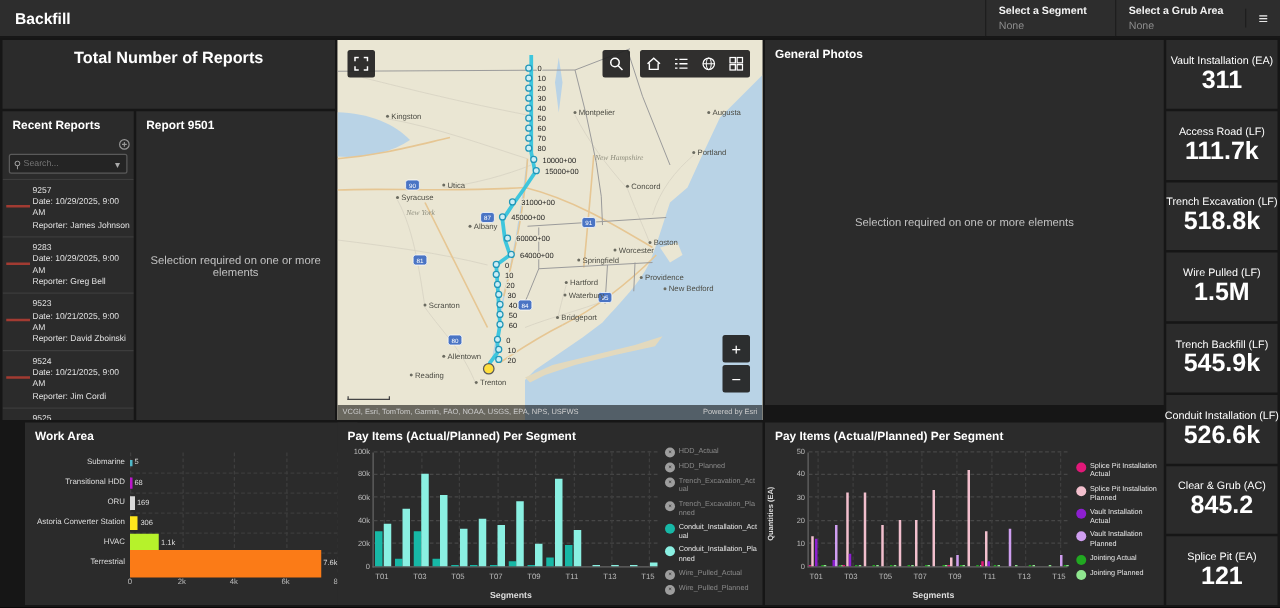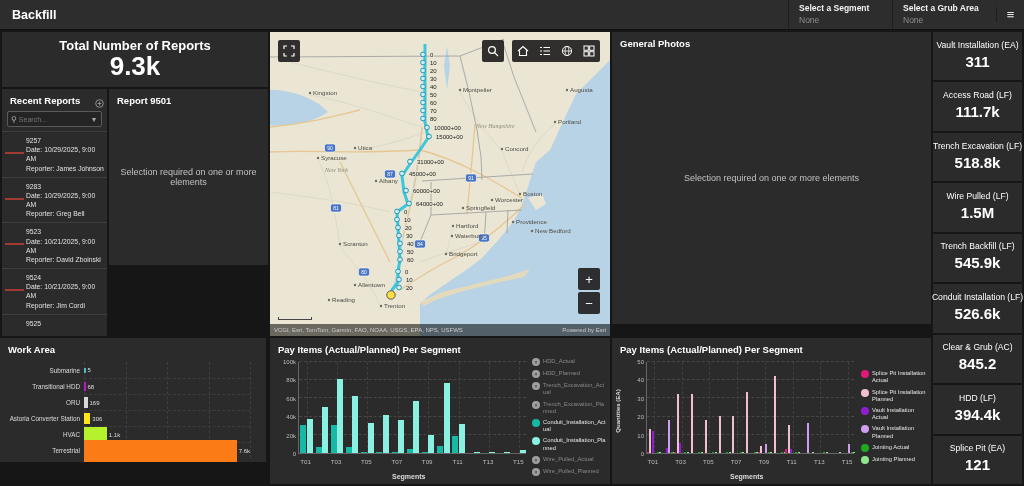--- a/index.html
+++ b/index.html
@@ -24,35 +24,35 @@
   #topbar-menu { width:28px; display:flex; align-items:center; justify-content:center;
     color:#e8e8e8; font-size:13px; border-left:1px solid #1e1e1e; cursor:pointer; }
 
   
   #total-reports { left:2px; top:32px; width:266px; height:55px; text-align:center; }
   #total-title { font-size:13px; font-weight:bold; margin-top:6px; }
   #total-value { font-size:26px; font-weight:bold; line-height:26px; }
 
   
   #recent-reports { left:2px; top:89px; width:105px; height:247px; }
-  #rr-head { display:flex; align-items:flex-end; }
+  #rr-head { display:flex; align-items:flex-start;flex-direction:column; }
   #rr-expand { margin:3px 3px 0 auto; }
   #rr-search { margin:3px 5px 4px 5px; height:16px; background:#242424; border:1px solid #5a5a5a;
     border-radius:2px; display:flex; align-items:center; padding:0 3px; }
   #rr-search input { flex:1; min-width:0; background:transparent; border:none; outline:none;
     color:#ddd; font-size:7px; font-family:"Liberation Sans",sans-serif; }
   #rr-search .sicon { color:#aaa; font-size:8px; margin-right:2px; }
   #rr-list { overflow:hidden; height:196px; }
   .rr-item { display:flex; border-top:1px solid #3d3d3d; padding:4px 2px 4px 0; min-height:44px; }
   .rr-line { flex:0 0 24px; position:relative; }
   .rr-line span { position:absolute; left:3px; top:16px; width:19px; height:2px; background:#a23b32; }
   .rr-text { flex:1; font-size:6.8px; color:#e2e2e2; line-height:1.35; }
 
   
-  #report-panel { left:109px; top:89px; width:159px; height:176px; }
+  #report-panel { left:109px; top:89px; width:159px; height:247px; }
   #general-photos { left:612px; top:32px; width:319px; height:292px; }
 
   
   #map-panel { left:270px; top:32px; width:340px; height:304px; background:#eae6d3; }
   #map-panel svg { display:block; }
   .map-btn { position:absolute; width:22px; height:22px; background:rgba(32,32,32,.92);
     display:flex; align-items:center; justify-content:center; cursor:pointer; border-radius:2px; }
   .map-btn svg { display:block; }
   #map-toolbar { position:absolute; top:8px; right:10px; display:flex; gap:0;
     background:rgba(32,32,32,.92); border-radius:2px; }
@@ -67,40 +67,40 @@
   #map-attrib .pwr { margin-left:auto; }
   #map-scale { position:absolute; left:8px; bottom:16px; width:34px; height:3px;
     border-left:1px solid #444; border-right:1px solid #444; border-bottom:1px solid #444; }
 
   
   #kpi-col { position:absolute; left:933px; top:32px; width:89px; height:452px;
     display:flex; flex-direction:column; gap:2px; }
   .kpi-card { flex:1; background:#2b2b2b; display:flex; flex-direction:column;
     align-items:center; justify-content:center; }
   .kpi-label { font-size:8.6px; color:#fff; white-space:nowrap; }
-  .kpi-value { font-size:15px; font-weight:bold; line-height:23px; }
+  .kpi-value { font-size:20px; font-weight:bold; line-height:23px; }
 
   
   .chart-panel { background:#2b2b2b; }
   .plot { position:absolute; }
   .gridline-h { position:absolute; left:0; right:0; border-top:1px dashed #474747; }
   .gridline-v { position:absolute; top:0; bottom:0; border-left:1px dashed #3e3e3e; }
   .ytick { position:absolute; font-size:6px; color:#bbb; text-align:right; width:22px; transform:translateY(-50%); }
   .xtick { position:absolute; font-size:6.2px; color:#bbb; transform:translateX(-50%); }
   .vbar { position:absolute; bottom:0; }
   .axis-title { position:absolute; font-size:7px; font-weight:bold; color:#ddd; }
   .legend { position:absolute; display:flex; flex-direction:column; justify-content:center; gap:4px; }
   .legend-item { display:flex; align-items:flex-start; gap:3px; }
   .legend-dot { flex:0 0 8px; width:8px; height:8px; border-radius:50%; margin-top:0;
     display:flex; align-items:center; justify-content:center; font-size:5px; color:#2b2b2b; }
   .legend-label { font-size:5.8px; line-height:1.25; color:#e6e6e6; overflow-wrap:anywhere; }
   .legend-item.disabled .legend-label { color:#8a8a8a; }
 
   
-  #work-area { left:0; top:338px; width:266px; height:124px; }
+  #work-area { left:20px; top:338px; width:266px; height:146px; }
   #wa-plot { left:84px; top:24px; width:166px; height:96px; }
   .wa-row { position:absolute; left:0; right:0; display:flex; align-items:center; }
   .wa-bar { height:100%; }
   .wa-val { font-size:6px; color:#ddd; margin-left:2px; white-space:nowrap; }
   .wa-cat { position:absolute; right:186px; width:80px; text-align:right; font-size:6.3px;
     color:#ddd; transform:translateY(-50%); white-space:nowrap; }
 
   #chart1 { left:270px; top:338px; width:340px; height:146px; }
   #chart2 { left:612px; top:338px; width:319px; height:146px; }
 </style>
@@ -119,21 +119,20 @@
         <div class="filter-cell">
           <div class="filter-label">Select a Grub Area</div>
           <div class="filter-value">None</div>
         </div>
       </div>
     <div id="topbar-menu">≡</div>
   </div>
 
   <div class="panel" id="total-reports">
     <div id="total-title">Total Number of Reports</div>
-    <div id="total-value">9.3k</div>
   </div>
 
   <div class="panel" id="recent-reports">
     <div id="rr-head">
       <div class="panel-title">Recent Reports</div>
       <svg id="rr-expand" width="9" height="9" viewBox="0 0 9 9">
         <circle cx="4.5" cy="4.5" r="3.8" fill="none" stroke="#999" stroke-width="0.9"></circle>
         <path d="M4.5,2.6 V6.4 M2.6,4.5 H6.4" stroke="#999" stroke-width="0.9"></path>
       </svg>
     </div>
@@ -440,24 +439,20 @@
       </div>
       <div class="kpi-card">
         <div class="kpi-label">Conduit Installation (LF)</div>
         <div class="kpi-value">526.6k</div>
       </div>
       <div class="kpi-card">
         <div class="kpi-label">Clear &amp; Grub (AC)</div>
         <div class="kpi-value">845.2</div>
       </div>
       <div class="kpi-card">
-        <div class="kpi-label">HDD (LF)</div>
-        <div class="kpi-value">394.4k</div>
-      </div>
-      <div class="kpi-card">
         <div class="kpi-label">Splice Pit (EA)</div>
         <div class="kpi-value">121</div>
       </div>
     </div>
 
   <div class="panel chart-panel" id="work-area">
     <div class="panel-title">Work Area</div>
     <div class="plot" id="wa-plot">
         <div class="gridline-v" style="left: 0%;"></div>
         <div class="gridline-v" style="left: 25%;"></div>

